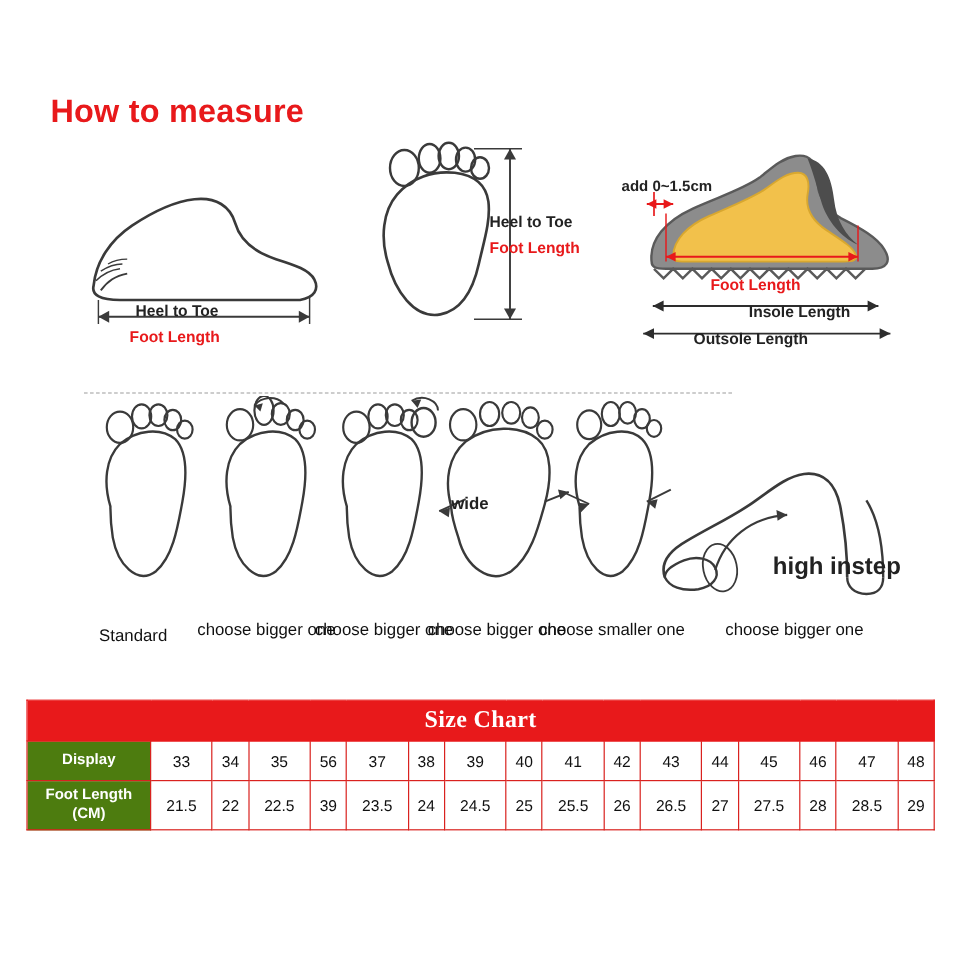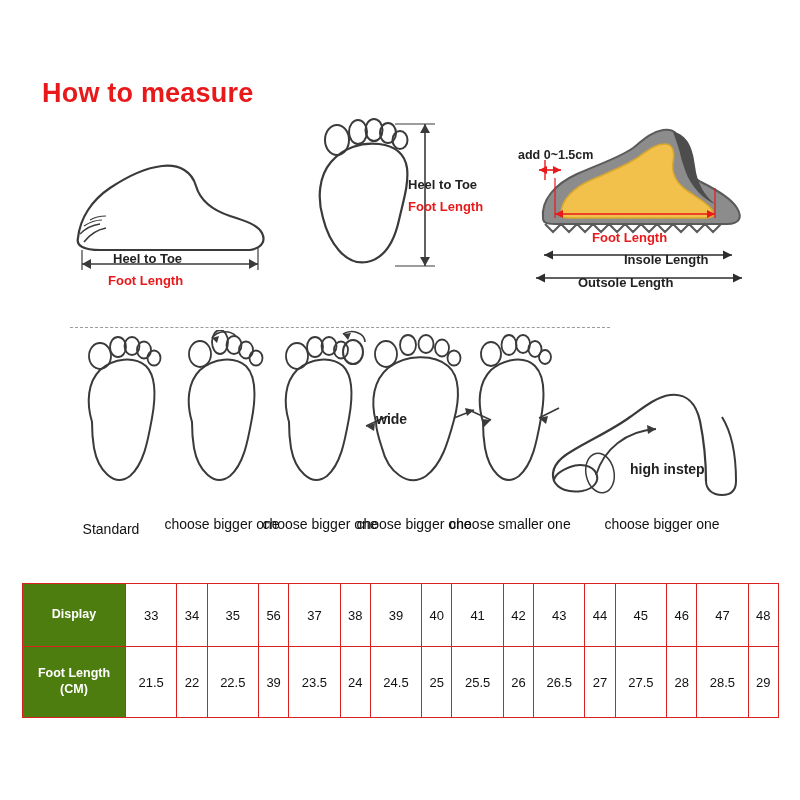--- a/index.html
+++ b/index.html
@@ -76,21 +76,21 @@
     width: 757px;
     border-collapse: collapse;
     background: #fff;
   }
   .sizechart td, .sizechart th {
     border: 1px solid #d9221f;
     text-align: center;
     vertical-align: middle;
     font-size: 13px;
     color: #111;
-    padding: 18px 0;
+    padding: 3px 0;
     background: #fff;
   }
   .sizechart .chart-title {
     background: #e8191b;
     color: #fff;
     font-size: 20px;
     font-weight: bold;
     font-family: "Liberation Serif", serif;
     padding: 5px 0;
     border: 1px solid #e8191b;
@@ -283,25 +283,28 @@
       <path d="M14 96 C10 84 18 74 32 66 C52 54 74 44 90 32 C104 22 116 12 130 10 C146 8 156 18 160 36 C164 56 166 76 166 96" fill="none" stroke="#3a3a3a" stroke-width="2.2"></path>
       <path d="M14 96 C18 104 28 108 42 106 C54 104 60 96 56 88 C52 80 40 78 30 82 C20 86 14 90 14 96 Z" fill="none" stroke="#3a3a3a" stroke-width="2"></path>
       <path d="M166 96 C166 104 172 110 182 110 C192 110 196 104 196 96" fill="none" stroke="#3a3a3a" stroke-width="2"></path>
       <path d="M196 96 C196 72 192 48 182 32" fill="none" stroke="#3a3a3a" stroke-width="2"></path>
 
       <path d="M56 90 C64 64 86 46 116 44" fill="none" stroke="#3a3a3a" stroke-width="1.8"></path>
       <path d="M116 44 l-9 -4 l1 9 z" fill="#3a3a3a"></path>
       <ellipse cx="60" cy="88" rx="14" ry="20" fill="none" stroke="#3a3a3a" stroke-width="1.5" transform="rotate(-12 60 88)"></ellipse>
     </svg>
   </div>
-  <div class="abs lbl-dark" style="left:630px; top:461px; font-size:14px;">high instep</div>
+  <div class="abs lbl-dark" style="left:644px; top:461px; font-size:20px;">high instep</div>
   <div class="abs cap2" style="left:600px; top:514px; width:124px;">choose bigger one</div>
 
   <table class="sizechart">
     <tbody>
+      <tr>
+        <td class="chart-title" colspan="17">Size Chart</td>
+      </tr>
       <tr class="r-display">
         <td class="rowhead">Display</td>
         <td class="val">33</td>
         <td class="val">34</td>
         <td class="val">35</td>
         <td class="val">56</td>
         <td class="val">37</td>
         <td class="val">38</td>
         <td class="val">39</td>
         <td class="val">40</td>

